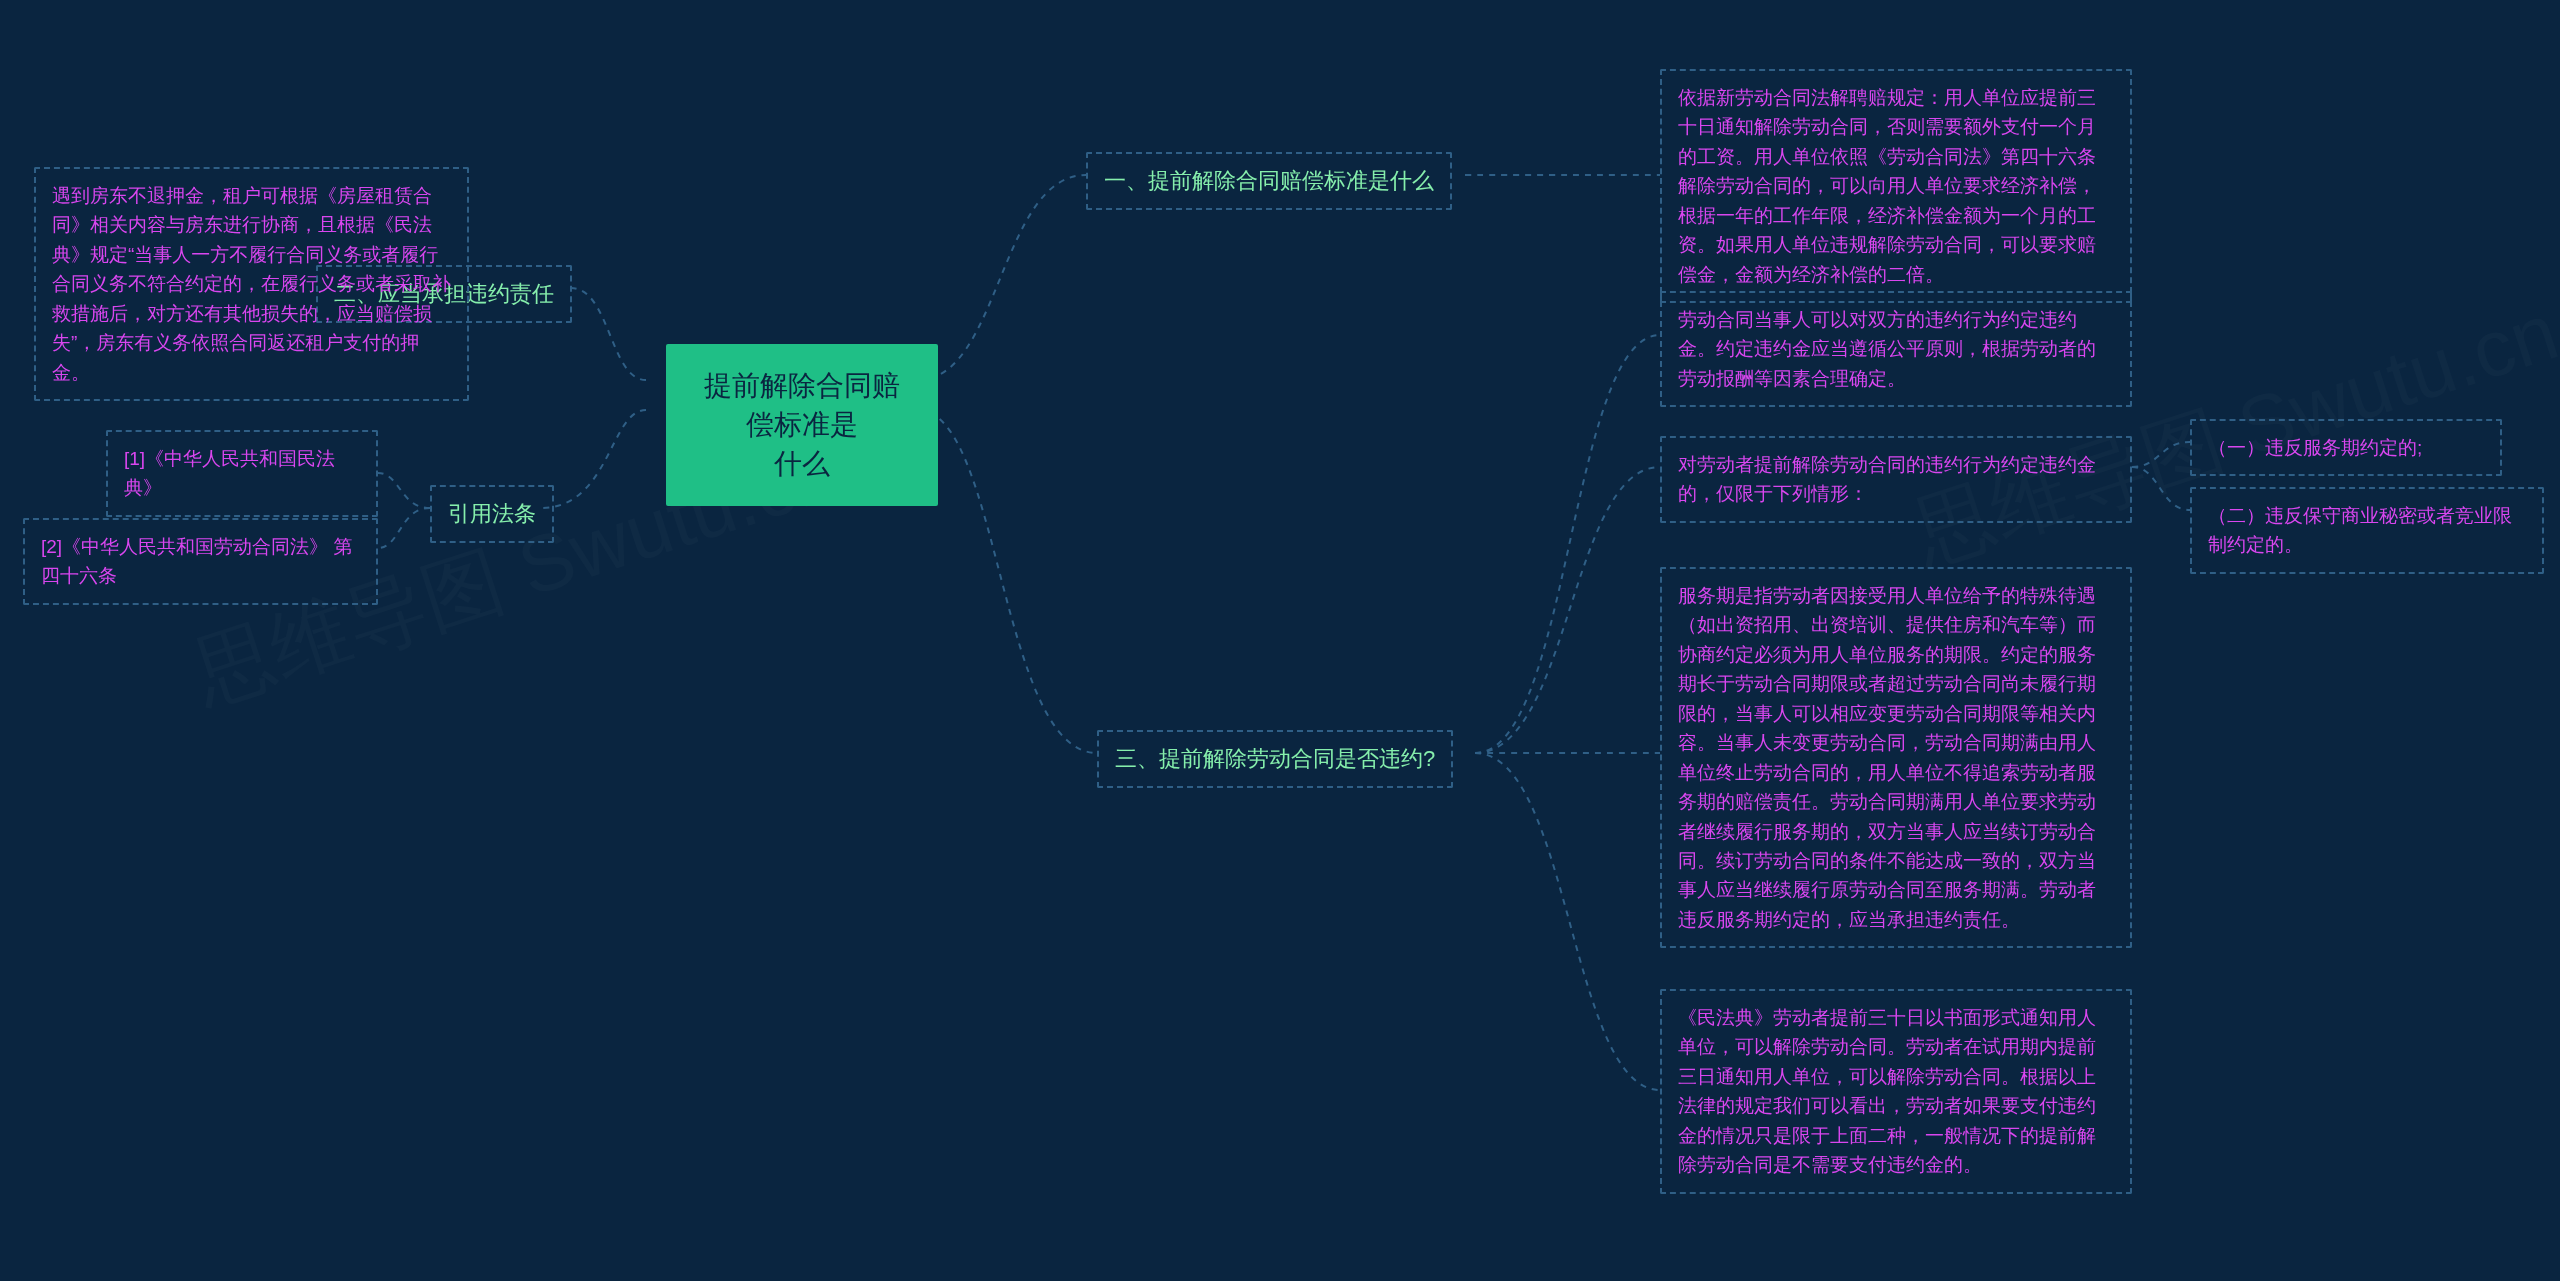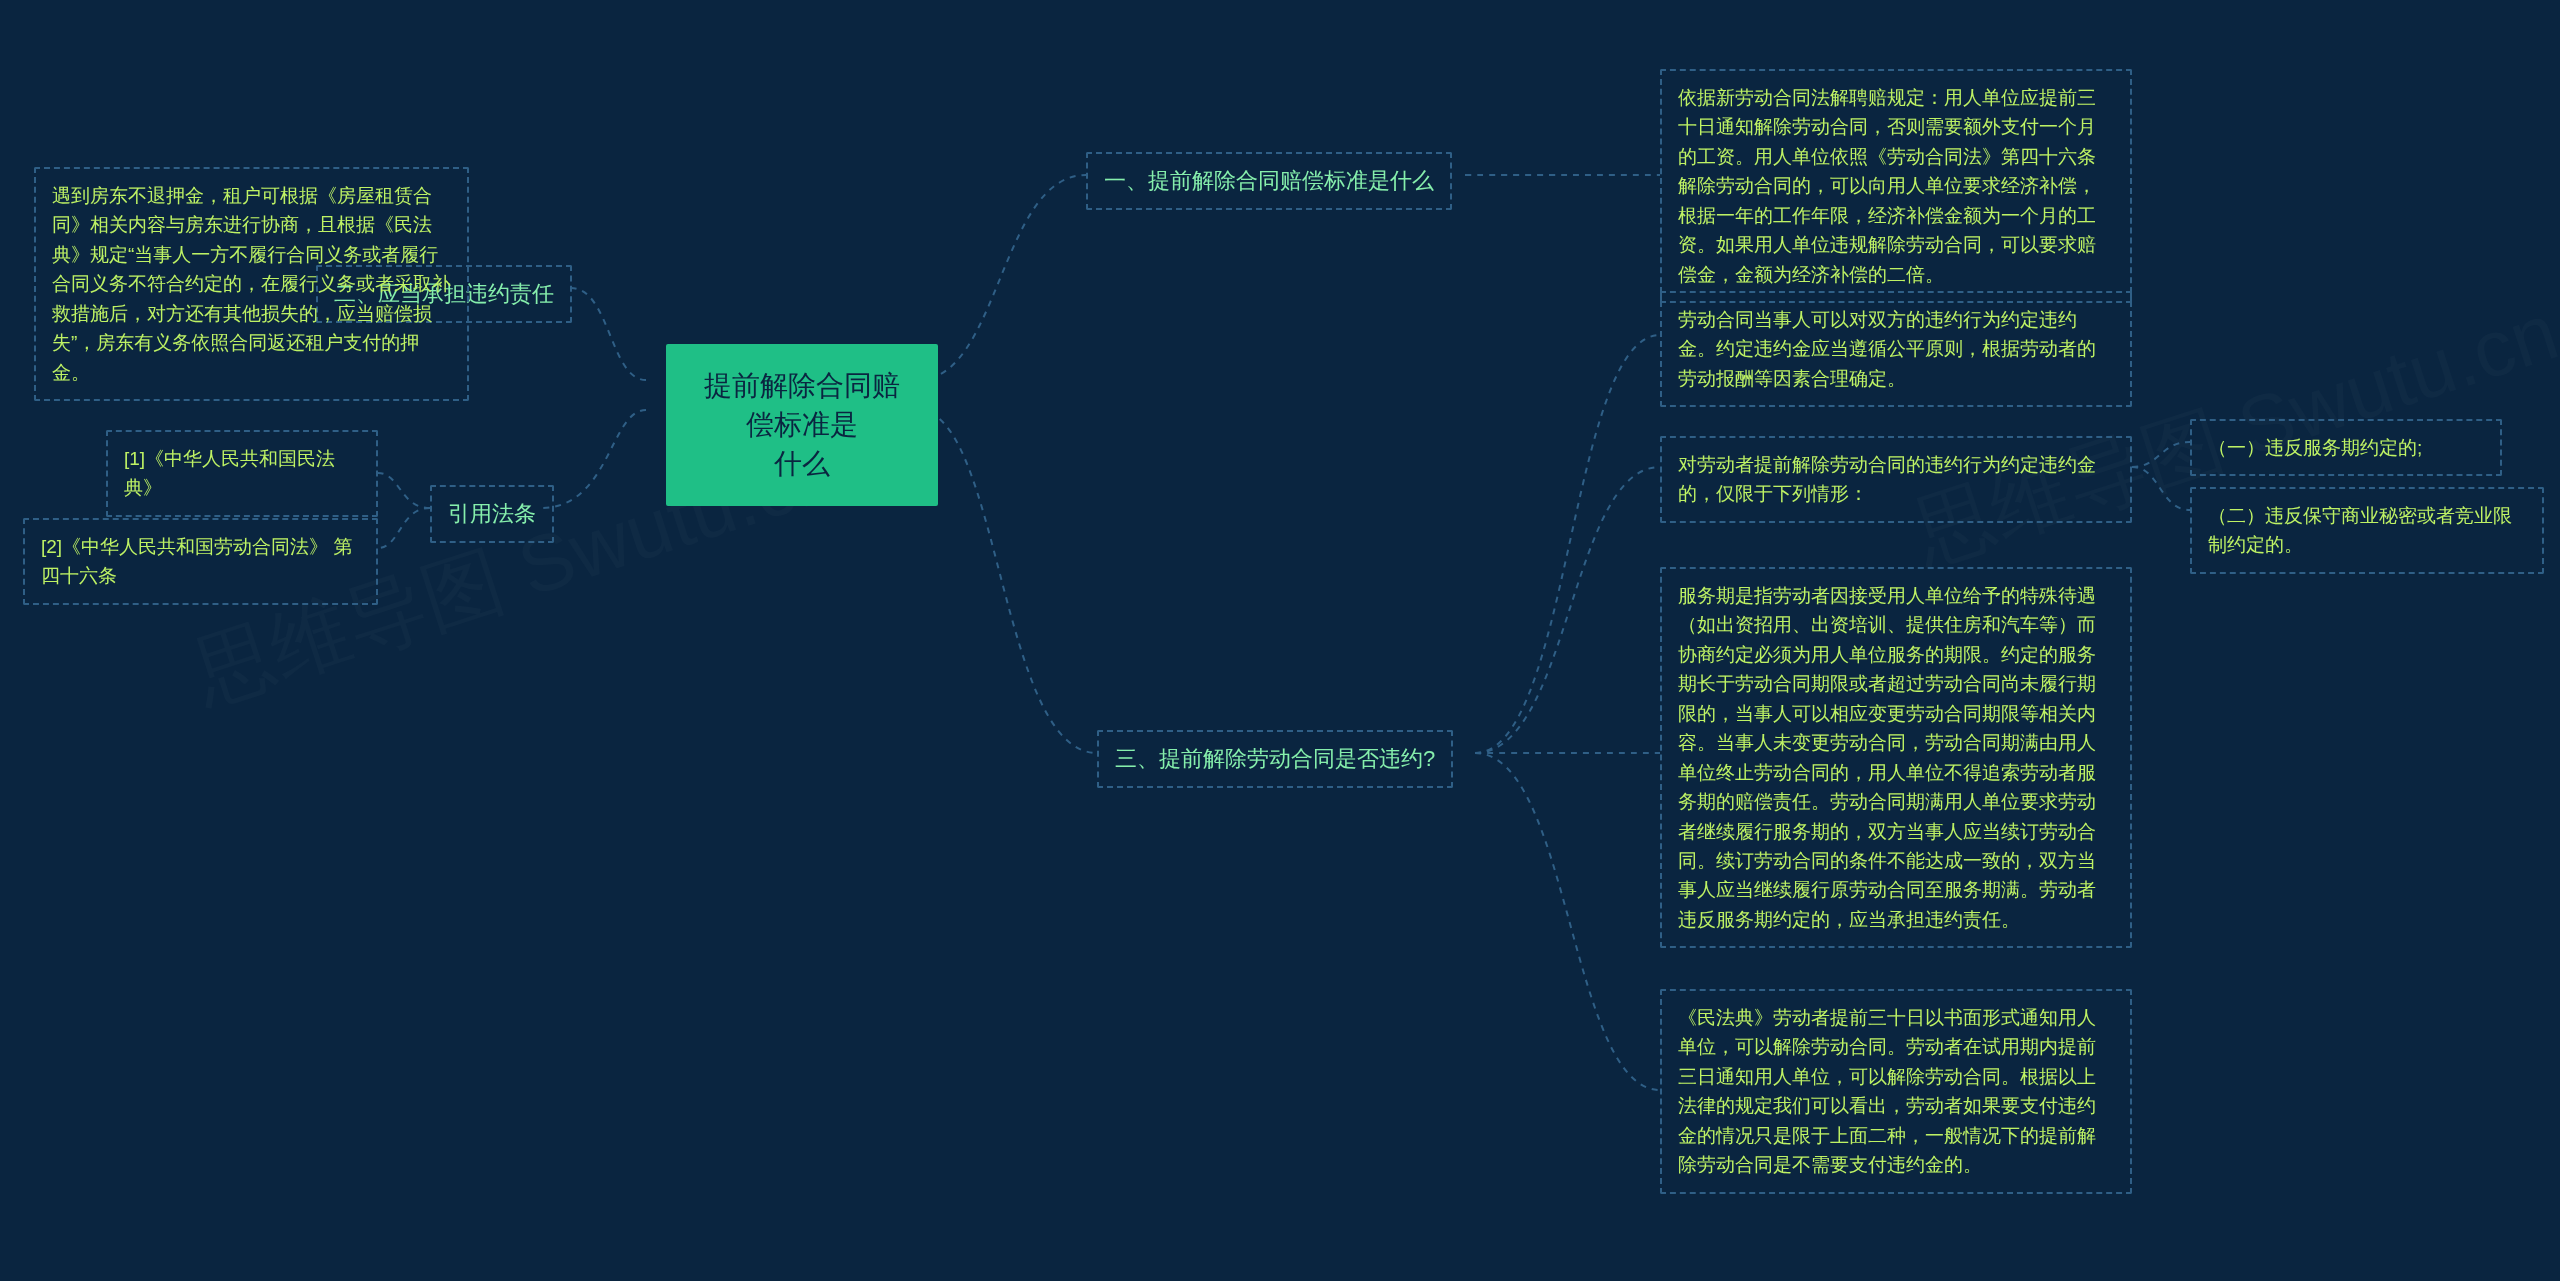--- a/index.html
+++ b/index.html
@@ -30,21 +30,21 @@
   }
   .branch {
     border: 2px dashed #2f5f86;
     color: #86efac;
     padding: 10px 16px;
     font-size: 22px;
     border-radius: 2px;
   }
   .leaf {
     border: 2px dashed #2f5f86;
-    color: #bef264;
+    color: #d946ef;
     padding: 12px 16px;
     font-size: 19px;
     border-radius: 2px;
   }
   .wm {
     position: absolute;
     color: rgba(255,255,255,0.025);
     font-size: 80px;
     font-weight: 300;
     transform: rotate(-18deg);

